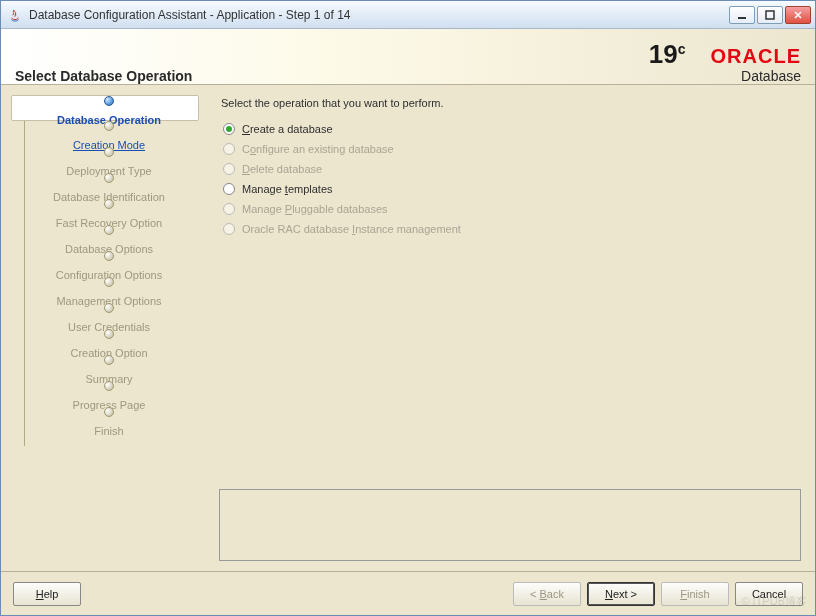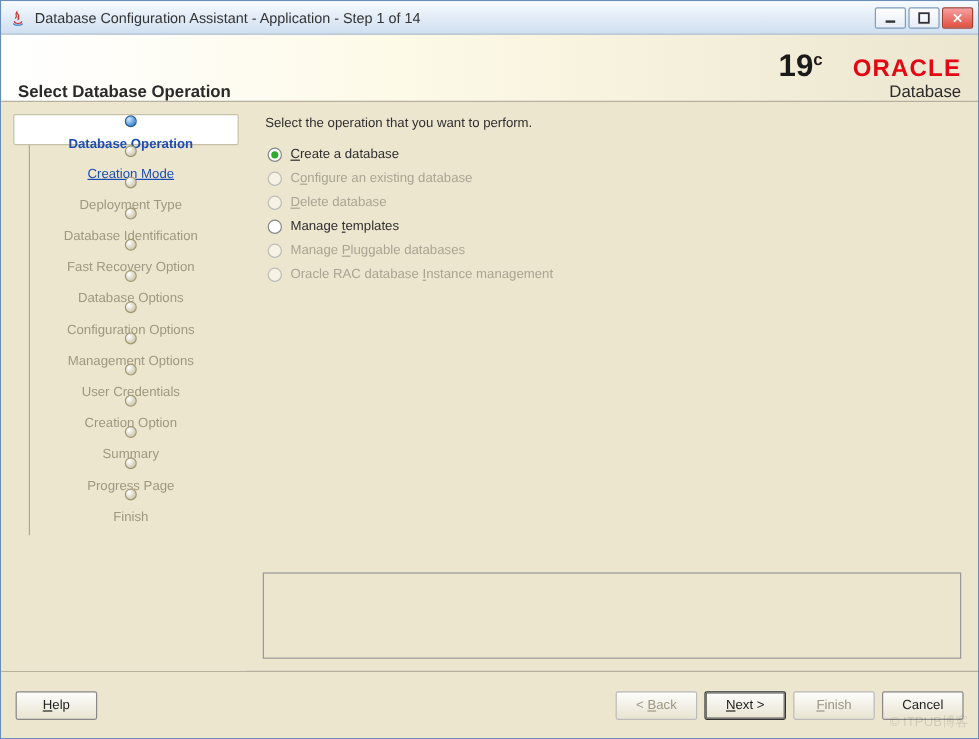--- a/index.html
+++ b/index.html
@@ -147,21 +147,21 @@
   .opt-row.disabled .opt-label { color:#aaa493; }
 
   .info-box {
     margin-top:auto;
     border:1px solid #999;
     height:72px;
     background:#ece6cf;
   }
 
   .footer {
-    height:56px;
+    height:44px;
     background:#ece6cf;
     border-top:1px solid #b8b09a;
     display:flex;
     align-items:center;
     padding: 0 12px;
     gap:6px;
   }
   .footer .spacer { flex:1; }
   .btn {
     min-width:68px;

